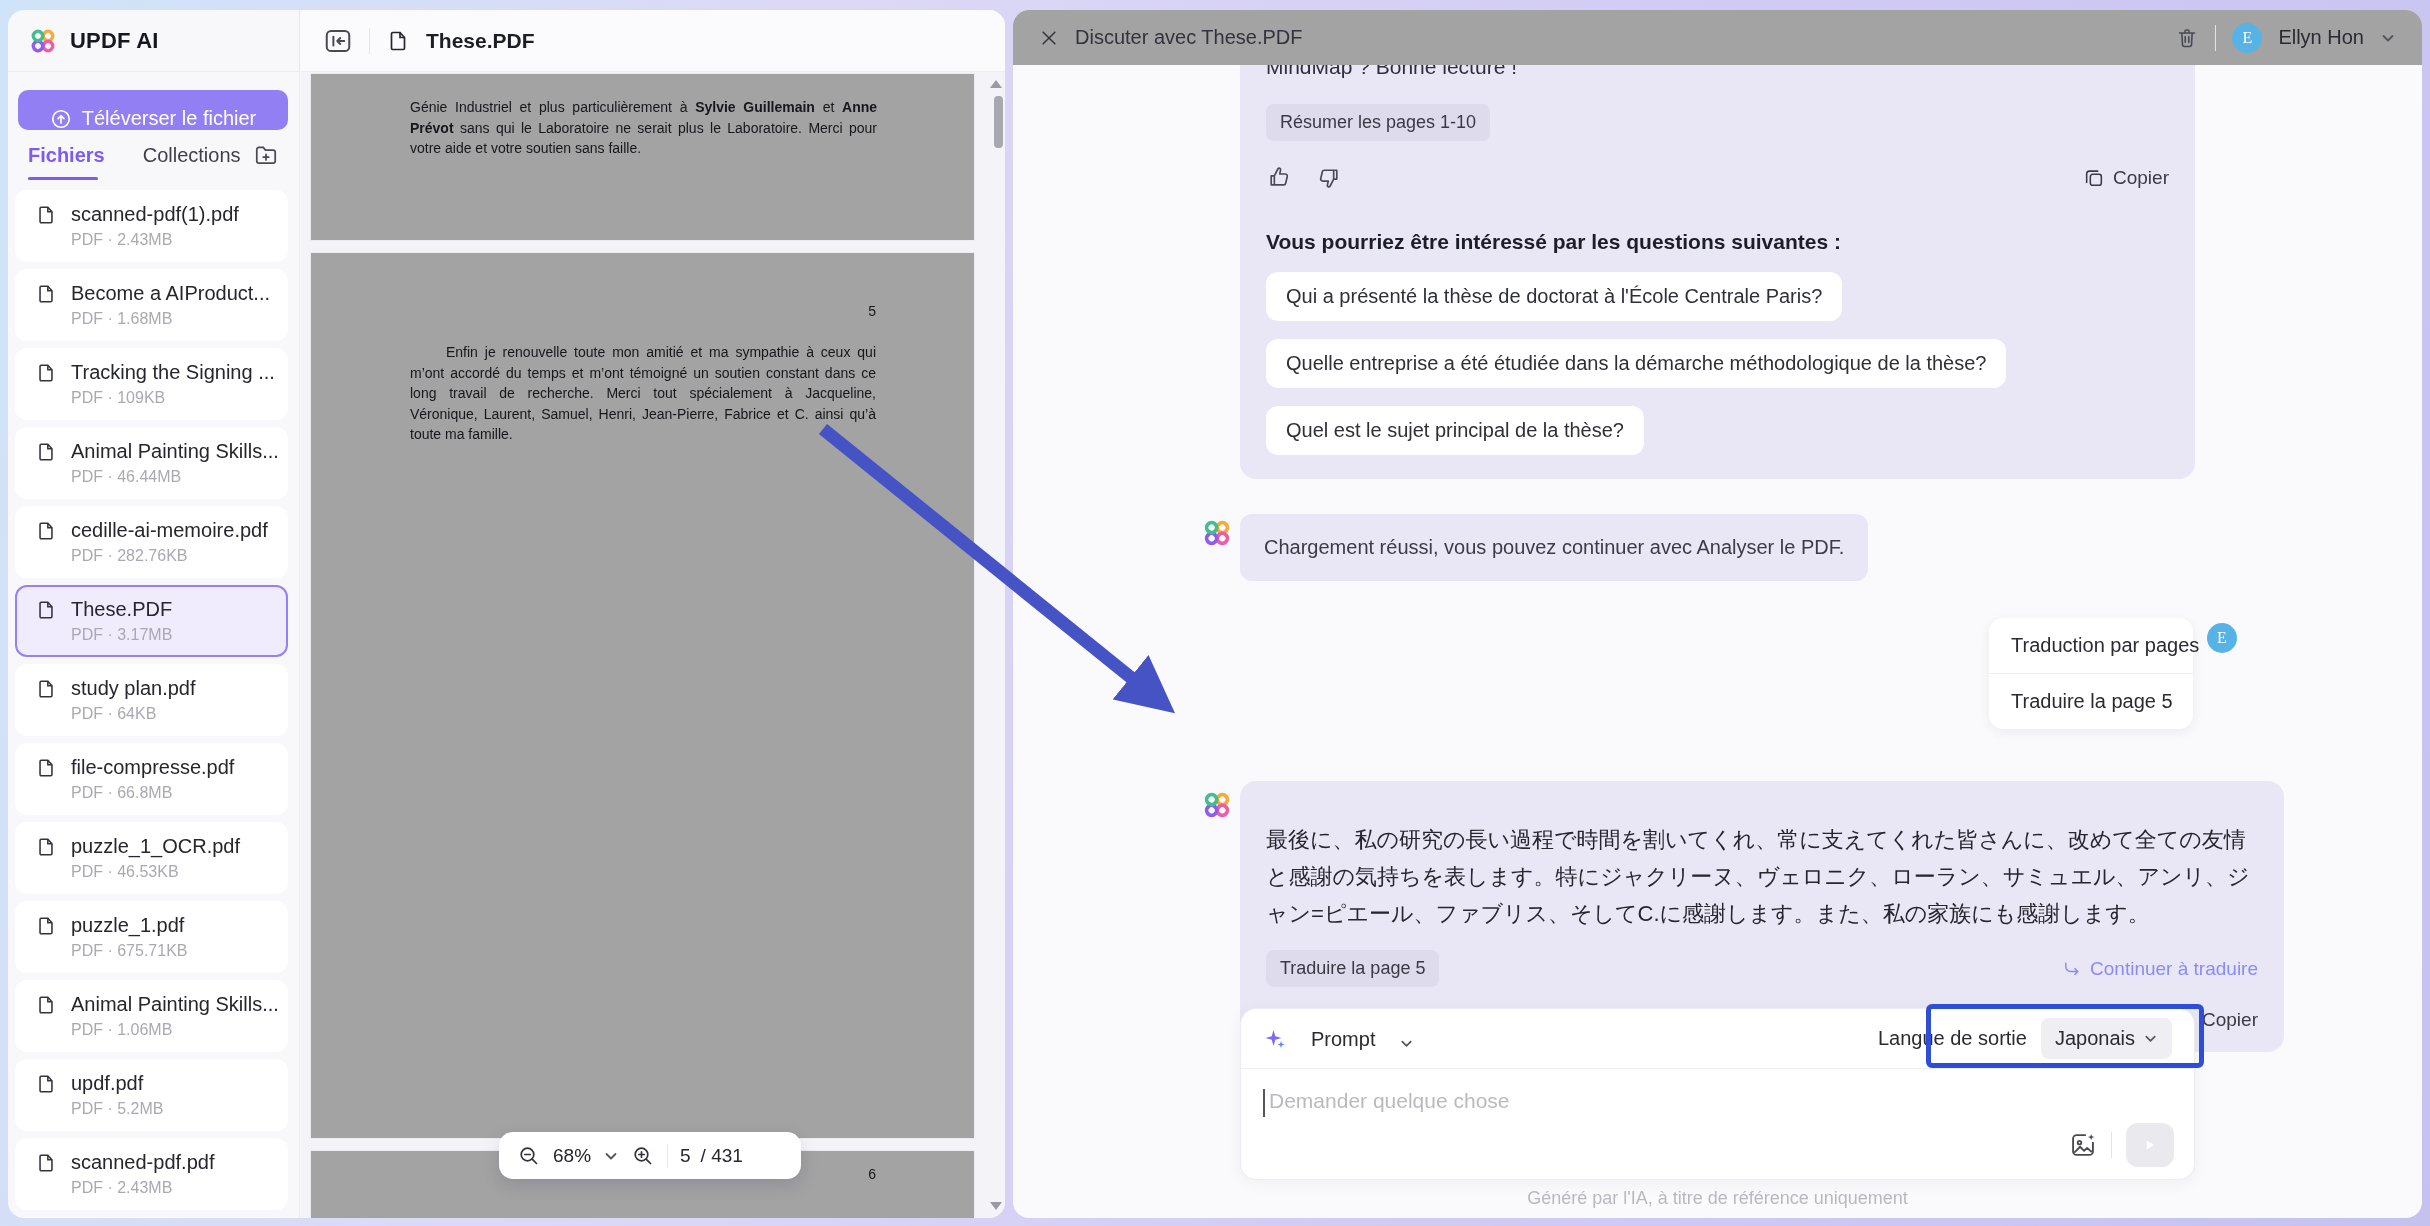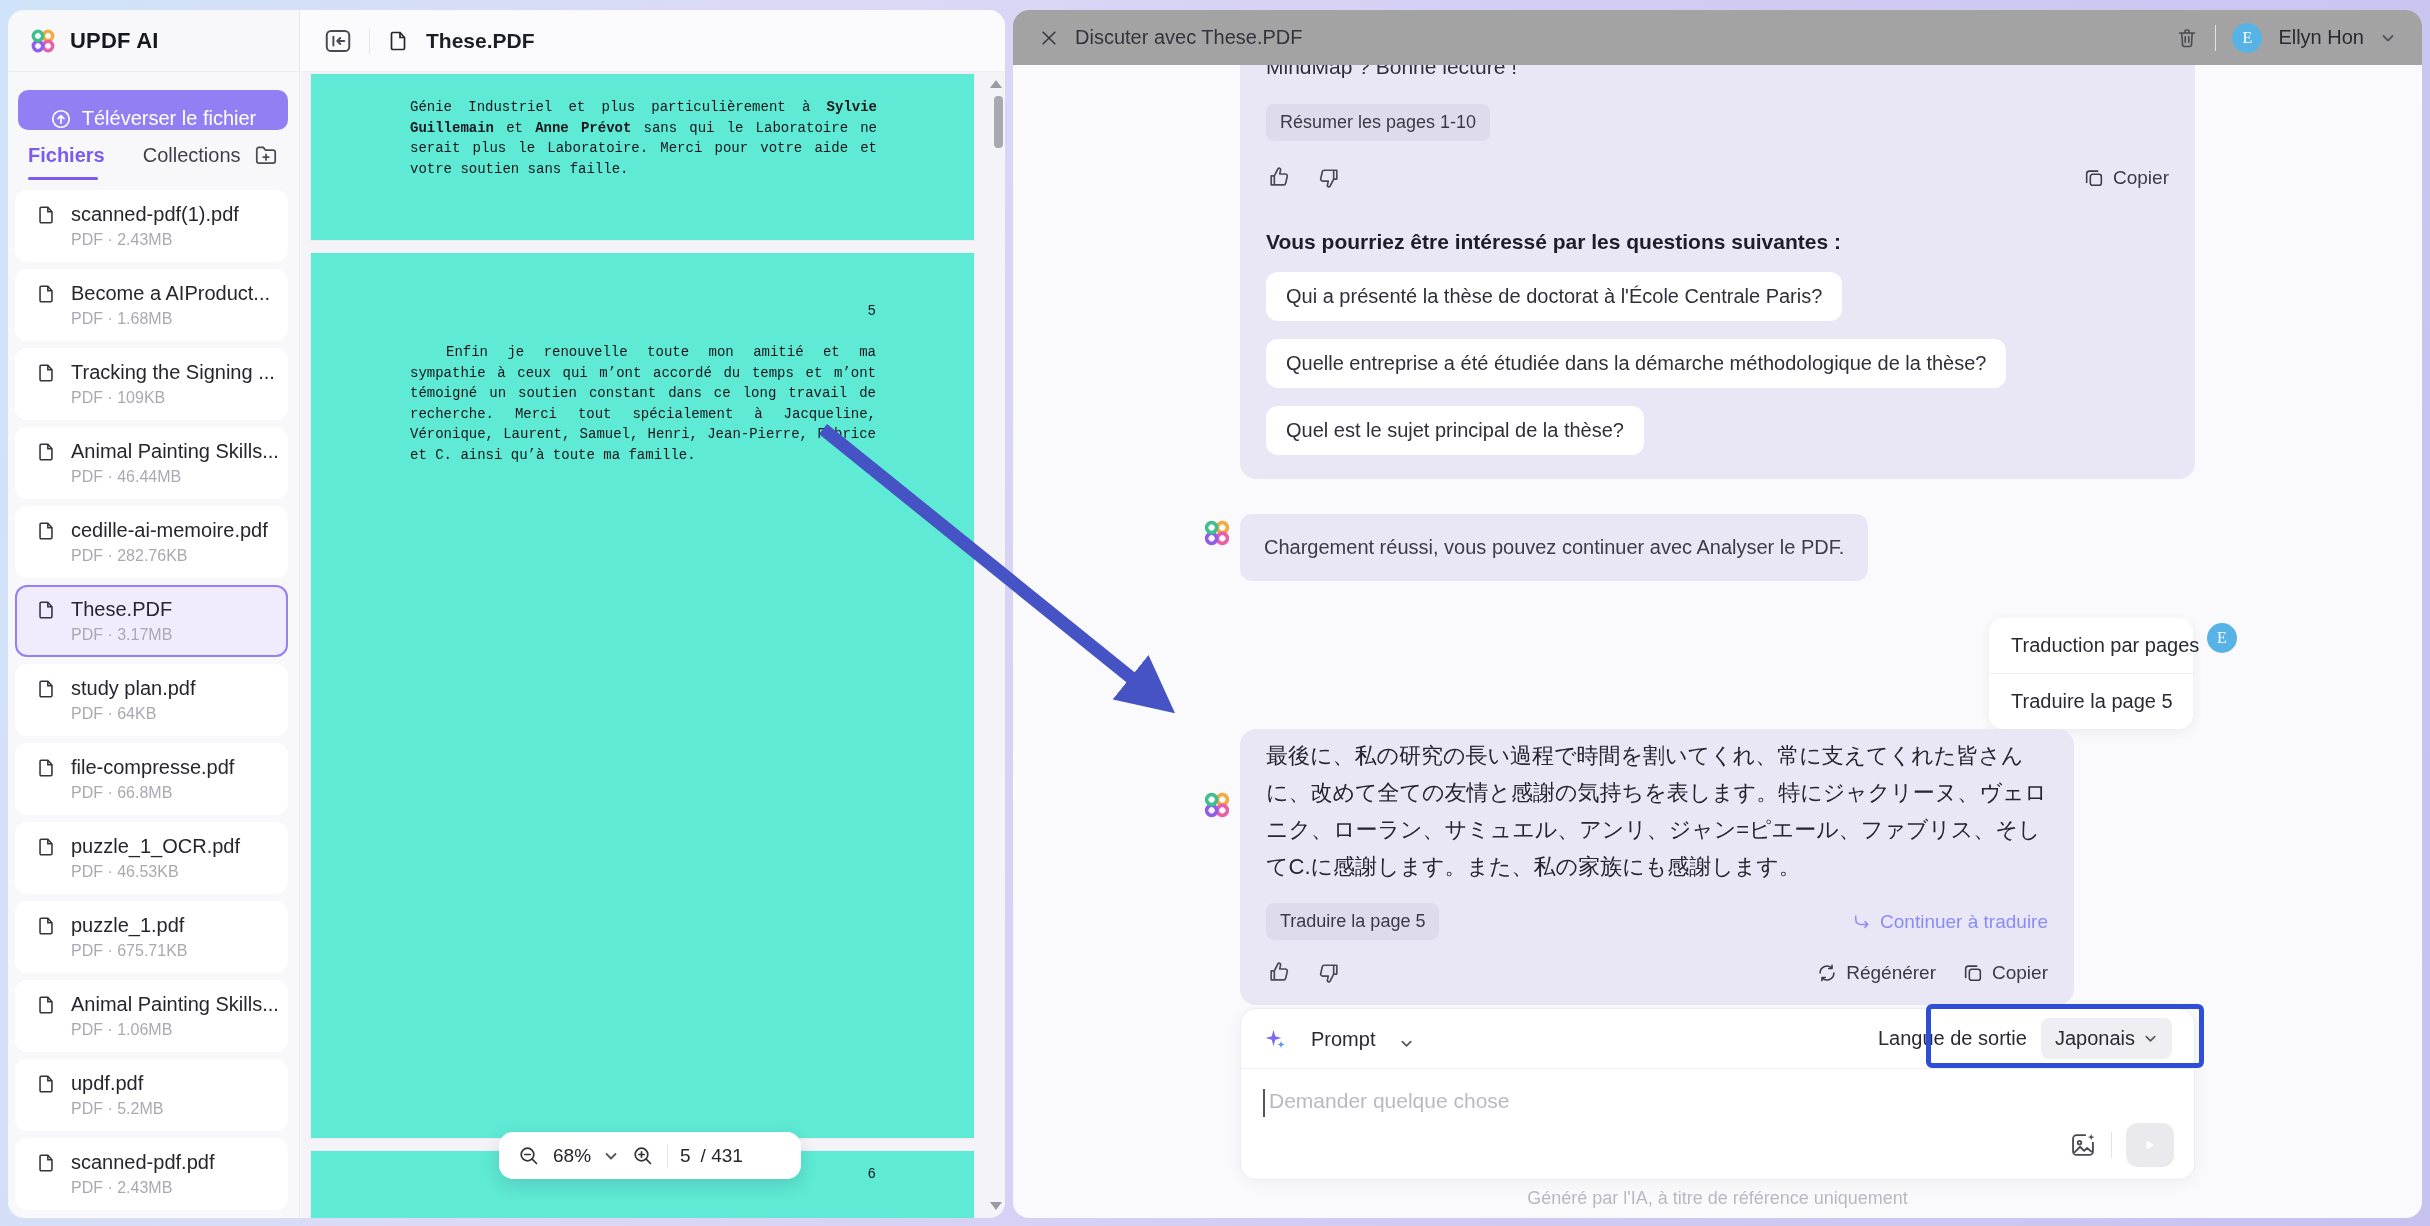--- a/index.html
+++ b/index.html
@@ -34,21 +34,21 @@
   .file-name { font-size:20px; color:#26262e; line-height:26px; white-space:nowrap; }
   .file-meta { font-size:16px; color:#a9a9b2; line-height:22px; margin-top:2px; }
 
   
   #pdf-panel { position:absolute; left:293px; top:0; width:704px; height:100%; }
   .pdf-header { height:62px; display:flex; align-items:center; gap:16px; padding:0 22px; border-bottom:1px solid #ededf2; background:#fbfbfd; }
   .pdf-title { font-size:21px; font-weight:700; color:#1d1d26; }
   .hdr-divider { width:1px; height:26px; background:#e4e4ea; }
   .icon-btn { display:flex; align-items:center; justify-content:center; color:#4a4a55; cursor:pointer; background:none; border:none; }
   .pdf-content { position:absolute; left:0; top:62px; right:0; bottom:0; background:#f4f4f8; }
-  .pdf-page { position:absolute; left:10px; width:663px; background:#5eead4; box-shadow:0 0 0 1px rgba(20,20,40,.04);font-family:Liberation Mono, monospace; }
+  .pdf-page { position:absolute; left:10px; width:663px; background:#a3a3a3; box-shadow:0 0 0 1px rgba(20,20,40,.04); }
   #page1 { top:2px;   height:166px; padding:23px 97px 0 99px; }
   #page2 { top:181px; height:885px; padding:50px 98px 0 99px; }
   #page3 { top:1079px; height:130px; padding:15px 98px 0 99px; }
   .pdf-text { font-size:14px; line-height:20.5px; color:#17171c; text-align:justify; }
   .pdf-text.indent { text-indent:36px; }
   .page-num { font-size:14px; color:#17171c; text-align:right; }
   #page2 .pdf-text { margin-top:23px; }
   
   .pdf-scroll-arrow { position:absolute; right:3px; width:0; height:0; border-left:6px solid transparent; border-right:6px solid transparent; }
   .arrow-up   { top:8px;  border-bottom:8px solid #9a9aa3; }
@@ -85,21 +85,21 @@
 
   .ai-avatar { position:absolute; left:188px; width:32px; height:32px; }
   #status-bubble { position:absolute; left:227px; top:449px; padding:22px 24px; border-radius:12px; font-size:20px; color:#3c3c46; }
 
   #user-card { position:absolute; left:976px; top:553px; width:204px; background:#fff; border-radius:14px;
     box-shadow:0 3px 12px rgba(40,40,90,.07); }
   .user-row { padding:16px 22px; font-size:20px; color:#2a2a35; cursor:pointer; white-space:nowrap; }
   .user-row + .user-row { border-top:1px solid #eeeef3; }
   #user-avatar { position:absolute; left:1194px; top:558px; }
 
-  #jp-bubble { position:absolute; left:227px; top:664px; width:834px; padding:8px 26px 20px; }
+  #jp-bubble { position:absolute; left:227px; top:716px; width:1044px; padding:40px 26px 20px; }
   .jp-text { font-size:22px; line-height:37px; color:#26262e; }
   .jp-meta-row { display:flex; align-items:center; margin-top:18px; }
   .continue-link { margin-left:auto; display:flex; align-items:center; gap:8px; font-size:19px; color:#8a8cf4; cursor:pointer; }
   #jp-bubble .action-row { margin-top:20px; }
 
   #input-card { position:absolute; left:227px; top:943px; width:955px; height:172px; background:#fff; border-radius:16px;
     border:1px solid #ececf2; box-shadow:0 3px 16px rgba(30,30,60,.05); }
   .input-top { height:60px; display:flex; align-items:center; padding:0 22px; border-bottom:1px solid #f0f0f4; }
   .prompt-group { display:flex; align-items:flex-end; gap:24px; cursor:pointer; }
   .prompt-label { font-size:20px; color:#2a2a33; }

